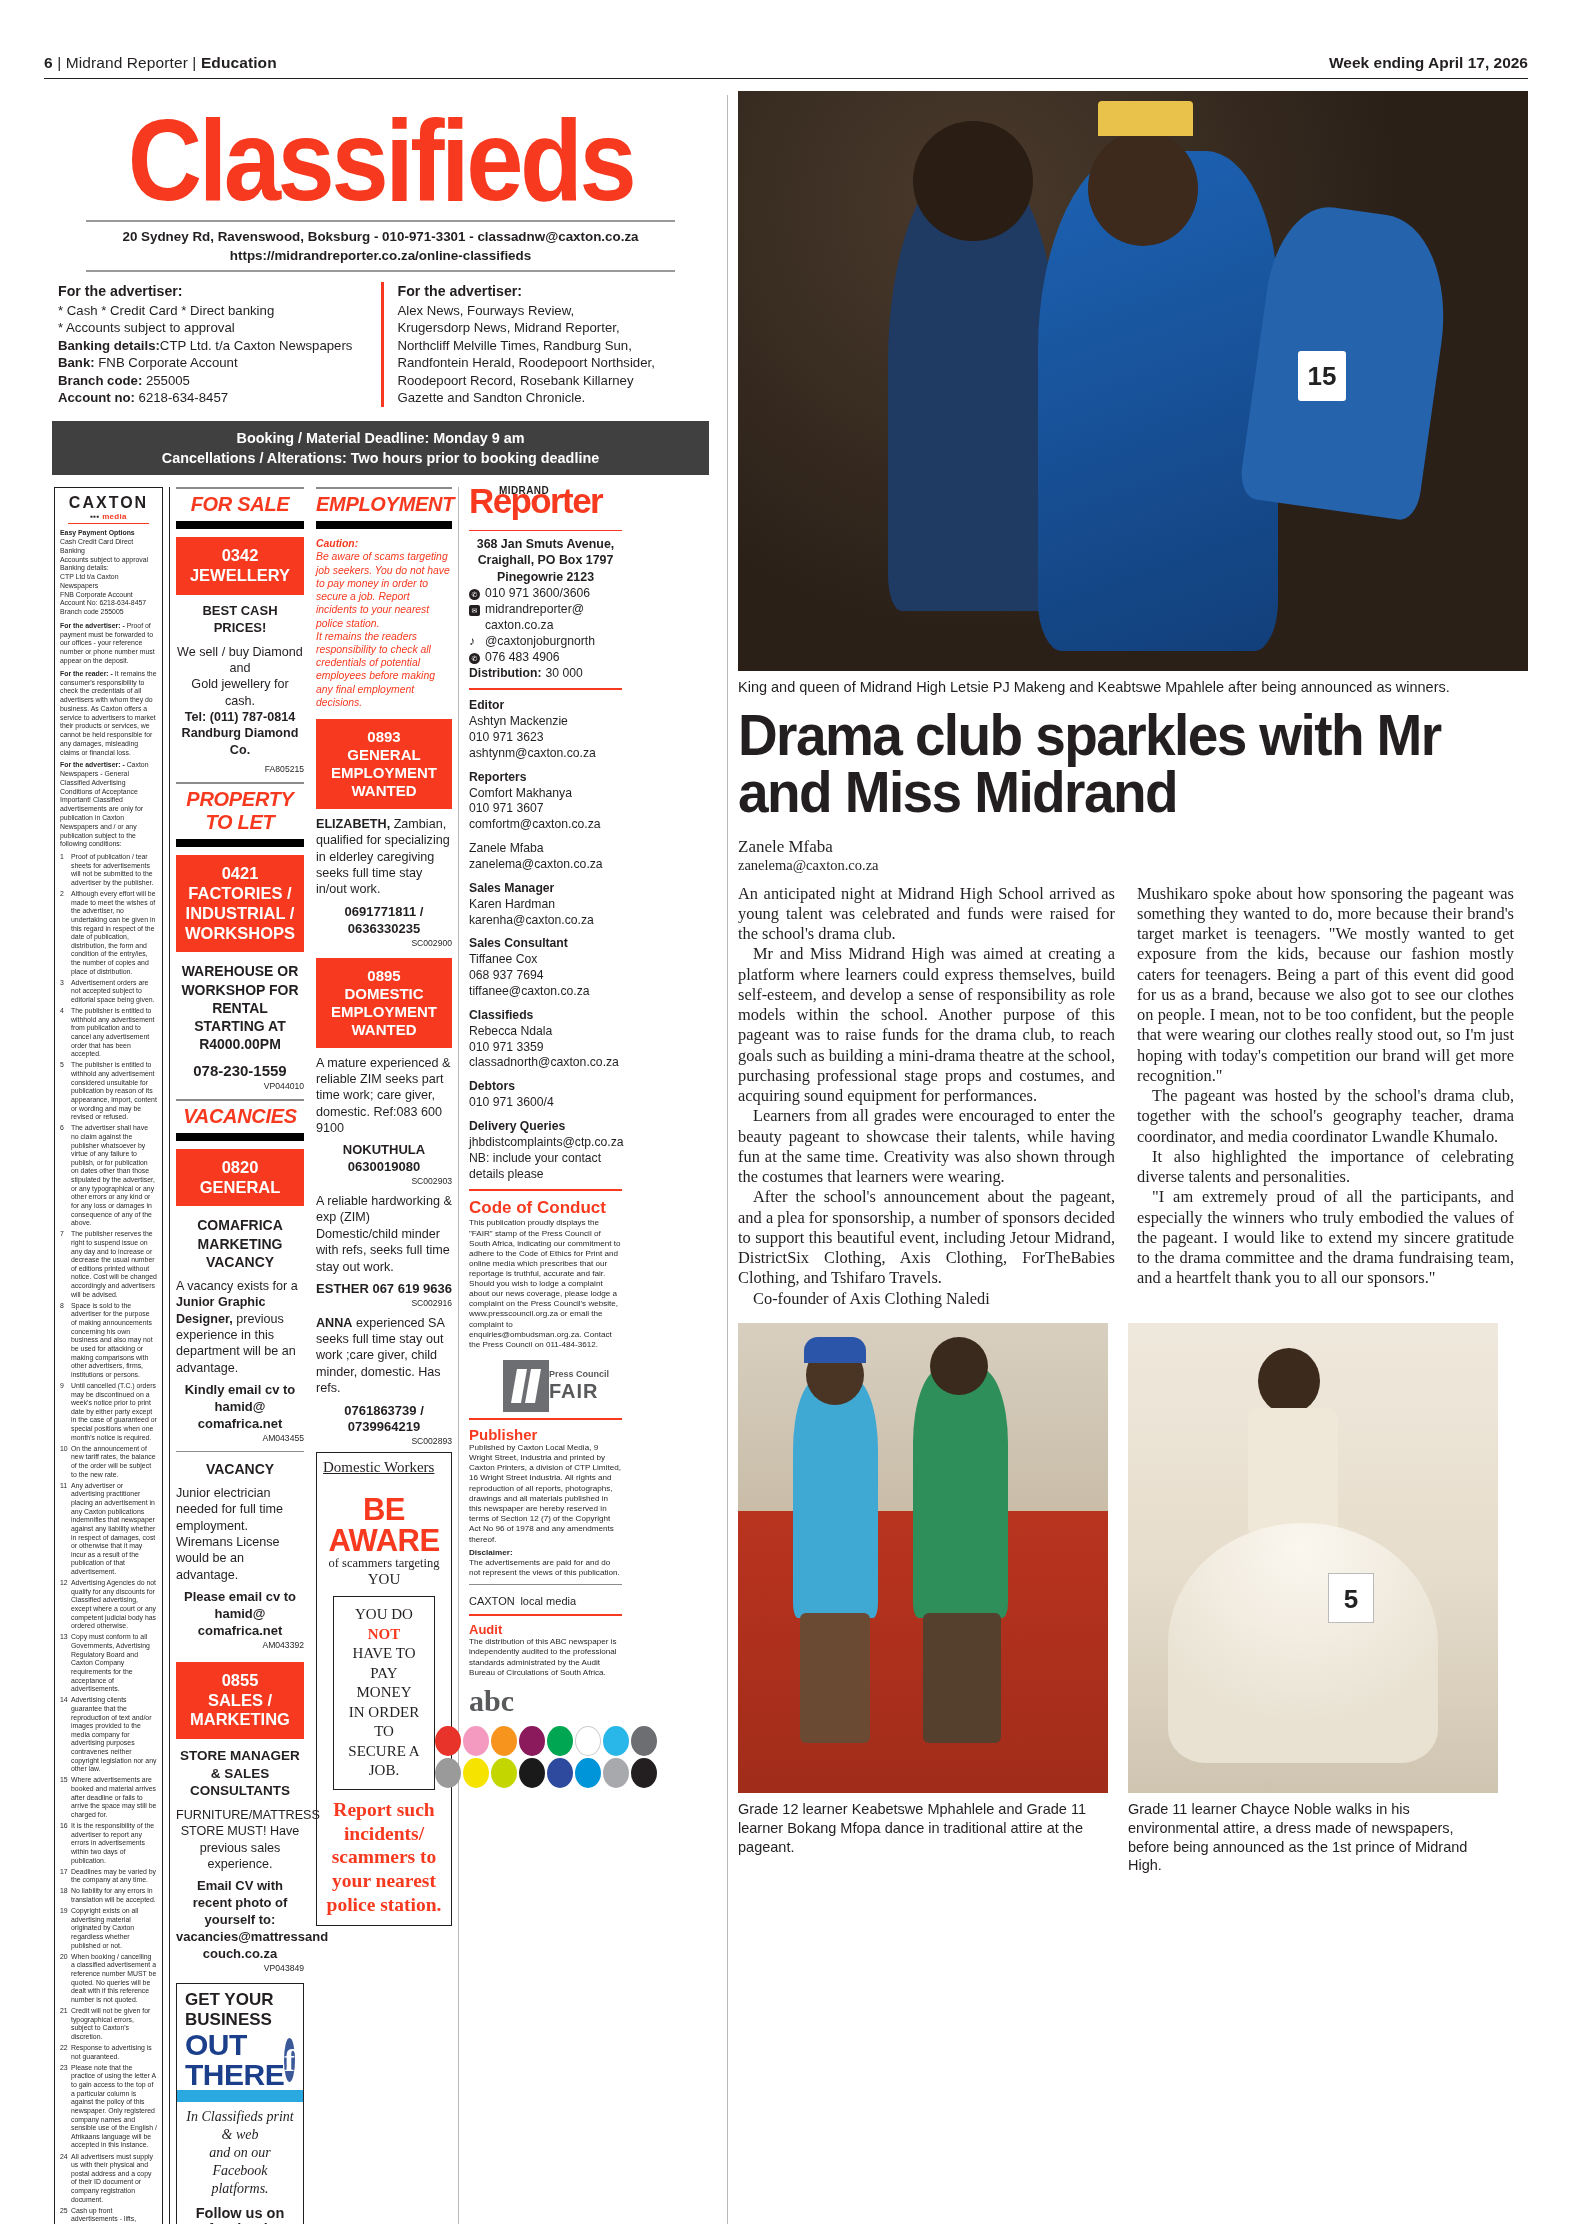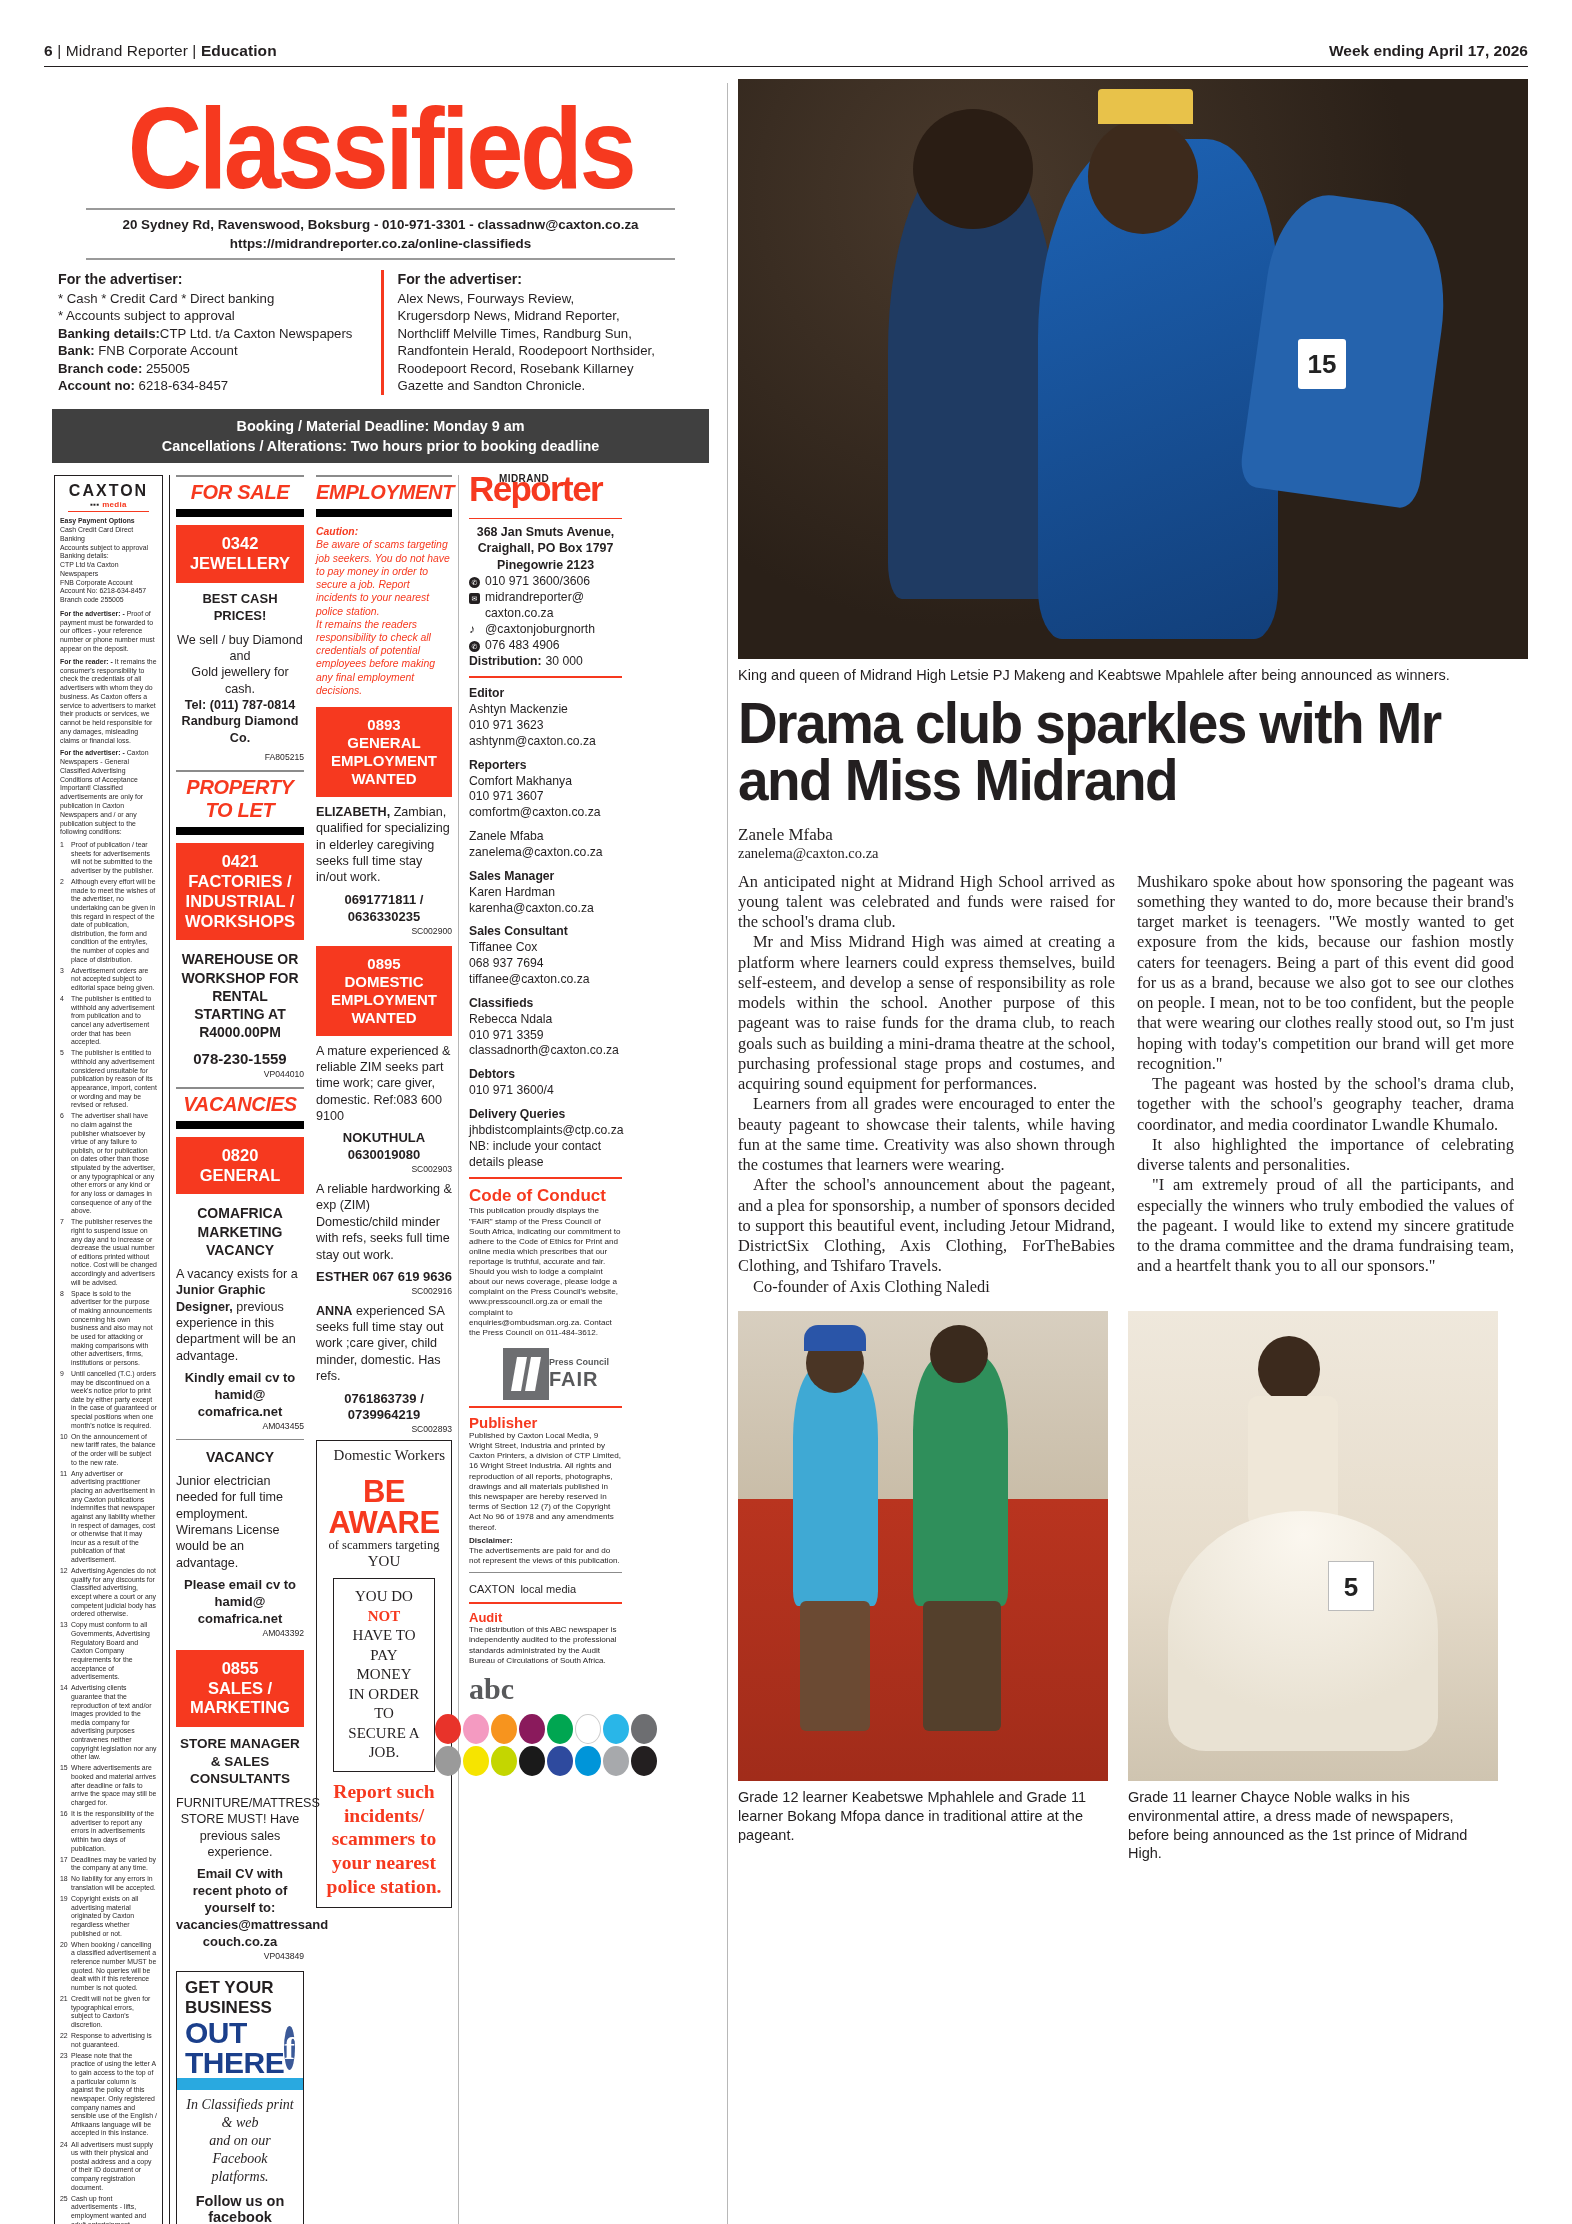--- a/index.html
+++ b/index.html
@@ -4,21 +4,21 @@
 <style>
   * { box-sizing: border-box; margin: 0; padding: 0; }
   body {
     width: 1572px; height: 2224px;
     background: #ffffff;
     font-family: "Liberation Sans", sans-serif;
     color: #231f20;
     position: relative;
     overflow: hidden;
   }
-  .page { width: 1572px; height: 1676px; position: relative; padding: 0 44px; }
+  .page { width: 1572px; height: 1676px; position: relative; padding: 12px 44px; }
 
   
   .folio { display: flex; align-items: baseline; justify-content: space-between;
            padding-top: 42px; font-size: 15.5px; }
   .folio-left { font-size: 15.5px; letter-spacing: .1px; }
   .folio-left .pg { font-weight: bold; }
   .folio-left .sep { color: #231f20; }
   .folio-left .pub { font-weight: normal; }
   .folio-left .sect { font-weight: bold; }
   .folio-right { font-weight: bold; font-size: 15.5px; }
@@ -127,22 +127,22 @@
   
   .pub-title { color: #f6391f; font-weight: bold; font-size: 15px; }
   .pub-body { font-size: 8.1px; line-height: 1.26; }
   .pub-body b { font-weight: bold; }
 
   .caxton-local { font-size: 15px; font-weight: bold; letter-spacing: 1.6px; }
   .caxton-local span { font-weight: normal; font-size: 11px; letter-spacing: 0;}
 
   
   .beware-box { border: 1.2px solid #231f20; padding: 6px 6px 8px 6px; margin-top: 6px;}
-  .dw-title { text-align:right; font-family: "Liberation Serif", serif;
-     font-size: 15px; margin-bottom: 12px;}
+  .dw-title { text-align:left; font-family: "Liberation Serif", serif;
+     font-size: 15px; margin-bottom: 18px; text-decoration: underline;}
   .beware { color: #f6391f; font-weight: bold; font-size: 31px; text-align:center;
      letter-spacing: -.5px; line-height: 1;}
   .bw-sub { text-align: center; font-family: "Liberation Serif", serif; font-size: 12.5px; }
   .bw-sub .big { font-size: 15px; }
   .youdo { border: 1.4px solid #231f20; text-align: center;
      font-family: "Liberation Serif", serif; font-size: 15px; line-height: 1.3;
      padding: 8px 4px; margin: 8px 10px; }
   .youdo .not { color: #f6391f; font-weight: bold; }
   .report-red { color: #f6391f; font-weight: bold; text-align: center;
      font-family: "Liberation Serif", serif; font-size: 19.5px; line-height: 1.22;

